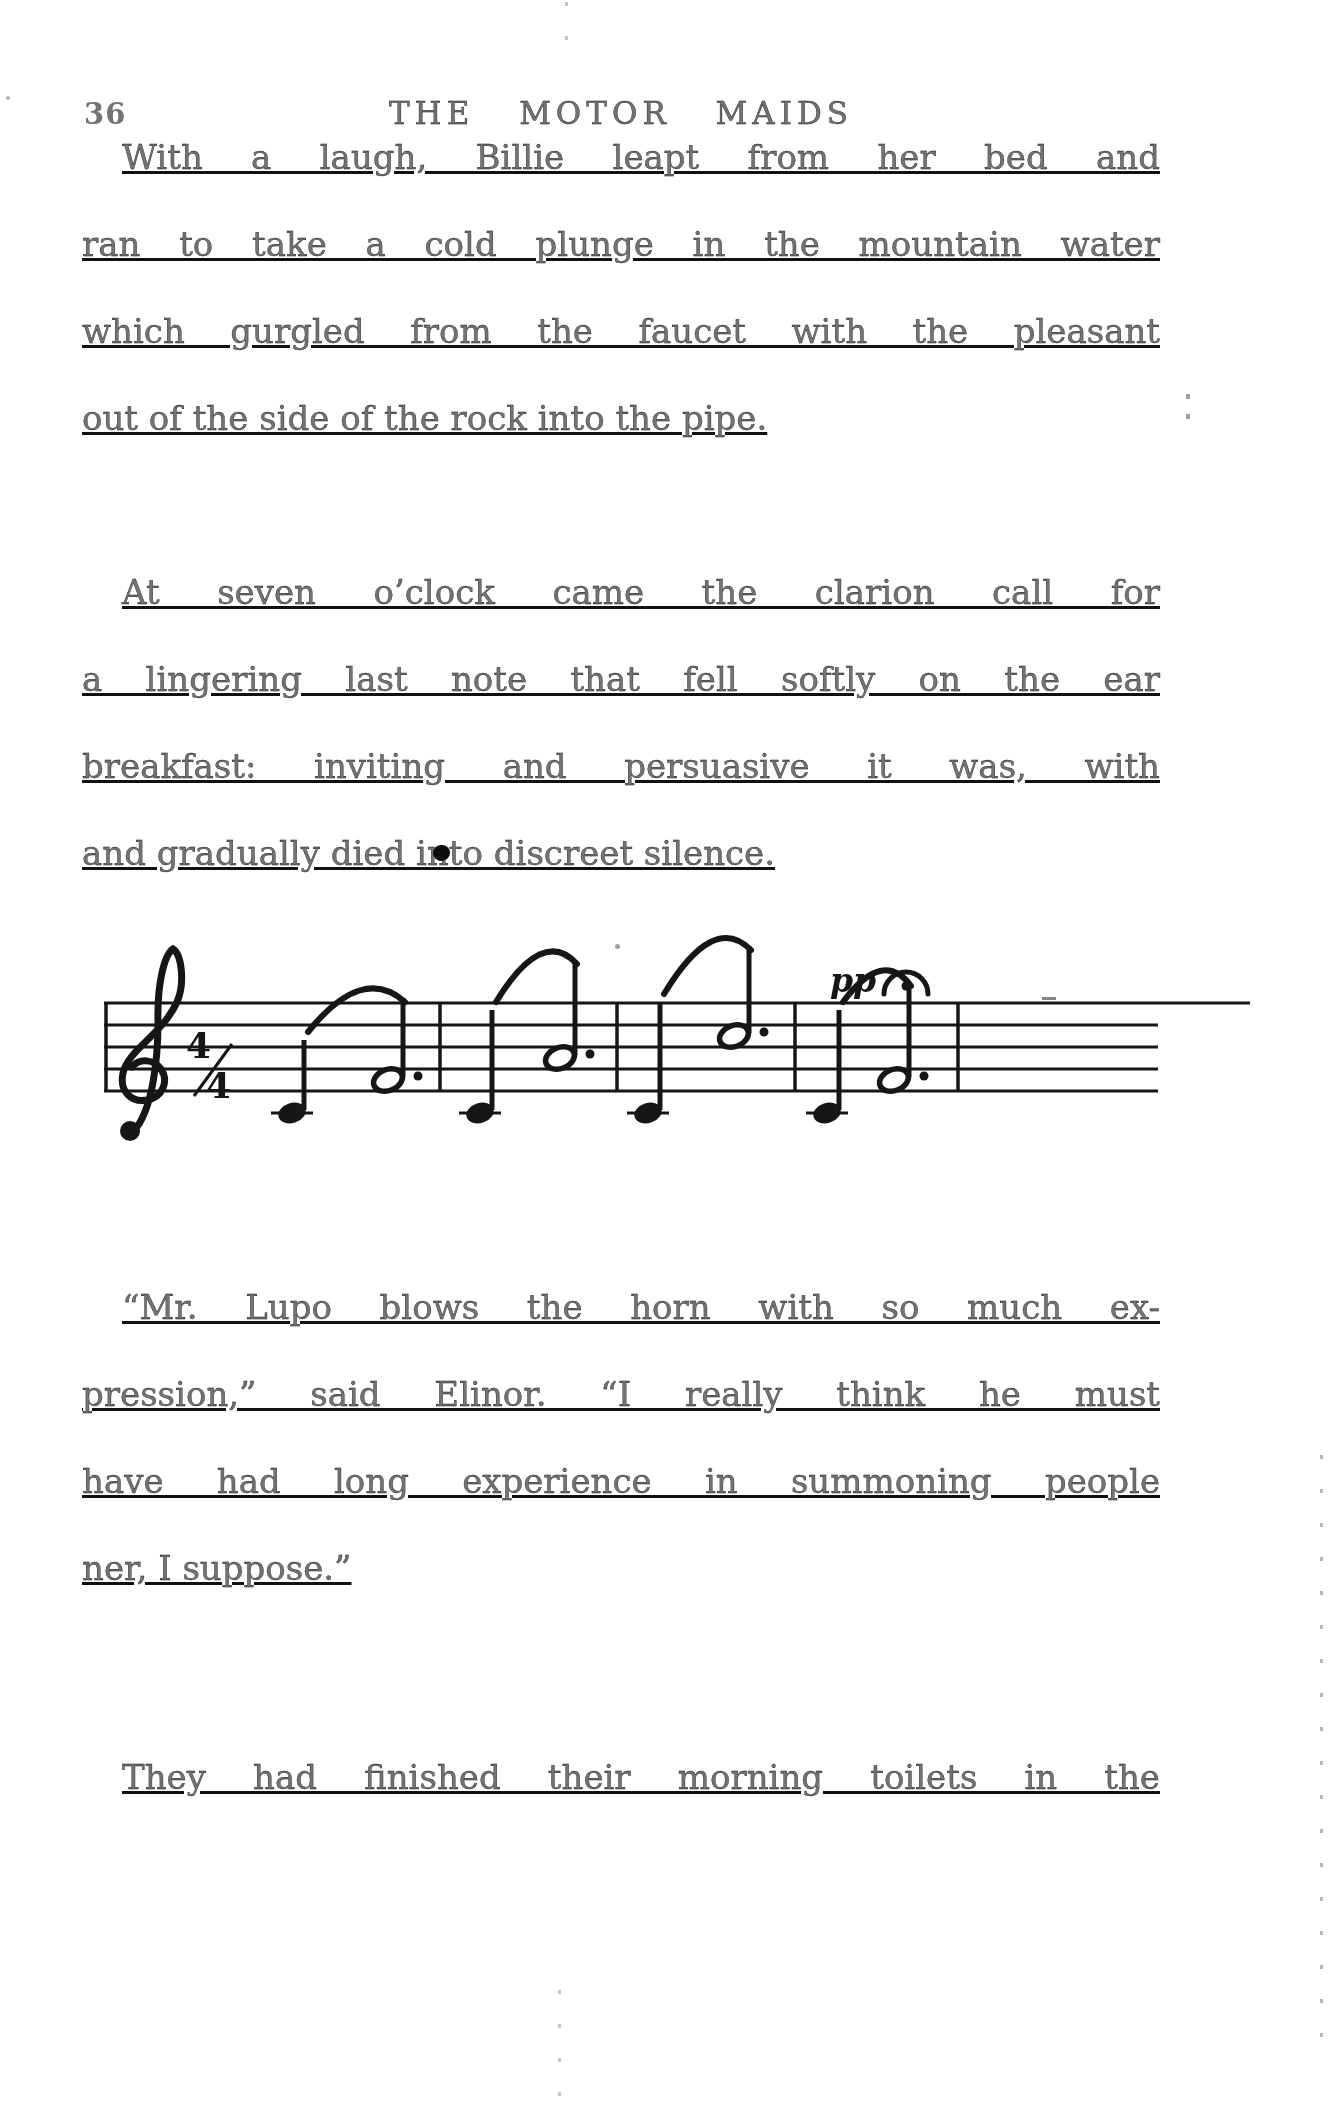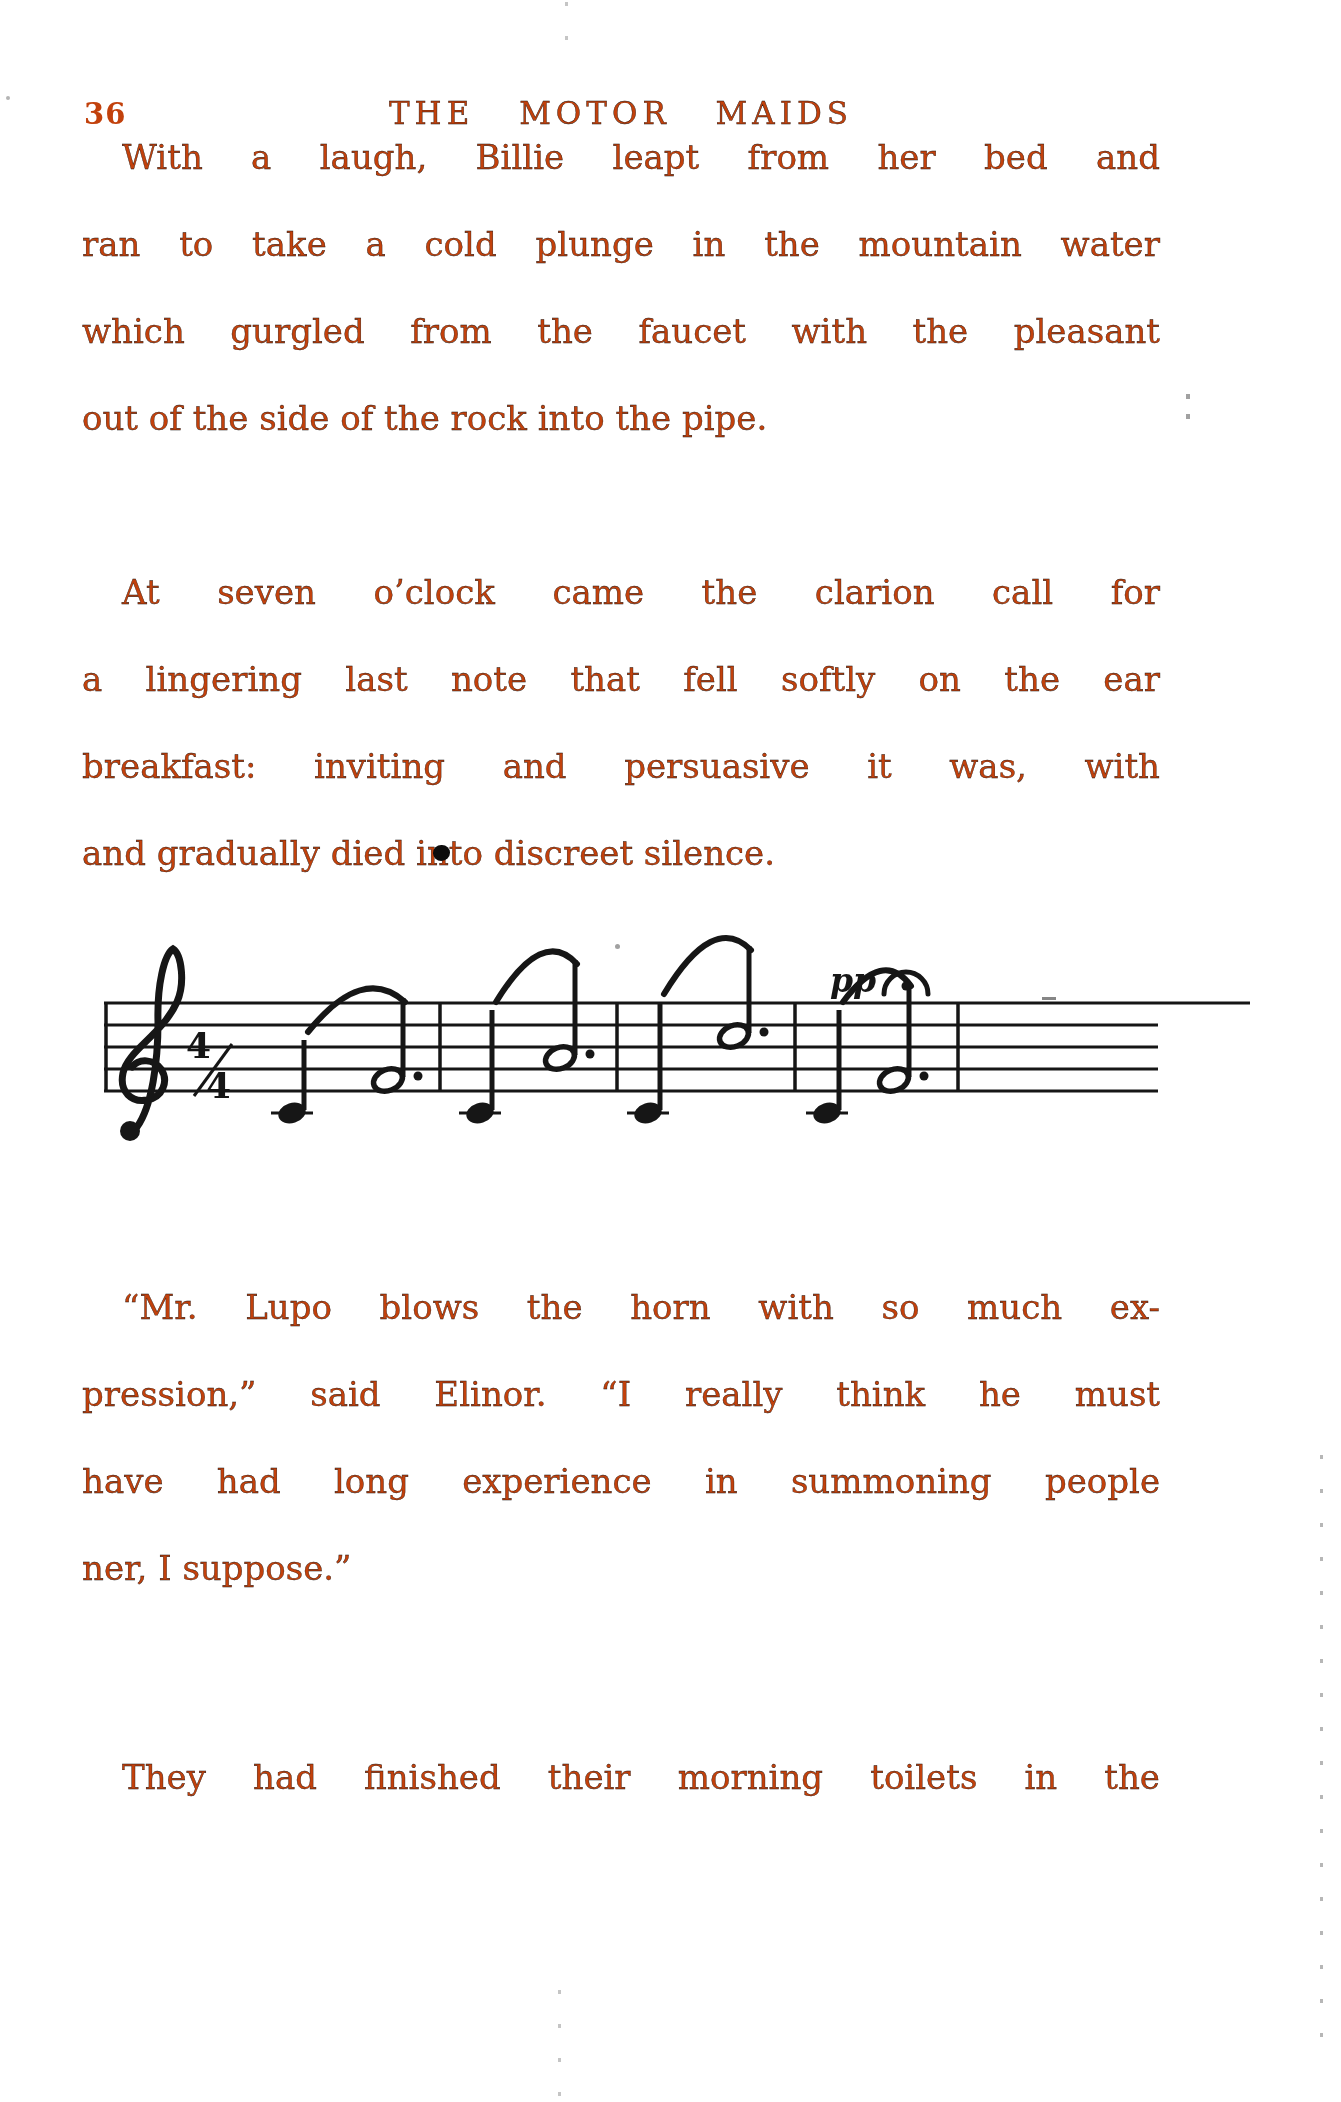--- a/index.html
+++ b/index.html
@@ -1,40 +1,40 @@
 <!DOCTYPE html>
 <html><head>
 <meta charset="utf-8">
 <style>
   html,body{margin:0;padding:0;background:#ffffff;}
   .page{
     position:relative;
     width:1341px;height:2102px;
     background:#ffffff;
     font-family:"DejaVu Serif", serif;
-    color:#c2410c;
+    color:#737373;
     overflow:hidden;
   }
   .header-row{
     position:absolute;left:82px;top:95px;width:1078px;height:44px;
   }
   .page-number{
     position:absolute;left:2px;top:2px;
     font-size:29px;font-weight:bold;letter-spacing:1px;
   }
   .running-title{
     position:absolute;left:0;top:0;width:100%;
     text-align:center;
     font-size:31px;font-weight:500;
     letter-spacing:5px;word-spacing:30px;
     -webkit-text-stroke:0.4px #111;
   }
   .text-block{
     position:absolute;left:82px;width:1078px;
-    font-size:34px;line-height:87px;
+    font-size:34px;line-height:87px;text-decoration:underline;
     -webkit-text-stroke:0.35px #111;
   }
   .text-line{display:block;text-align:justify;text-align-last:justify;white-space:normal;}
   .text-line.last{text-align-last:left;}
   .text-line.indent{text-indent:40px;}
   #para1{top:114px;}
   #para2{top:549px;}
   #para3{top:1264px;}
   #para4{top:1734px;}
   .music-svg{position:absolute;left:0;top:900px;width:1341px;height:300px;}

